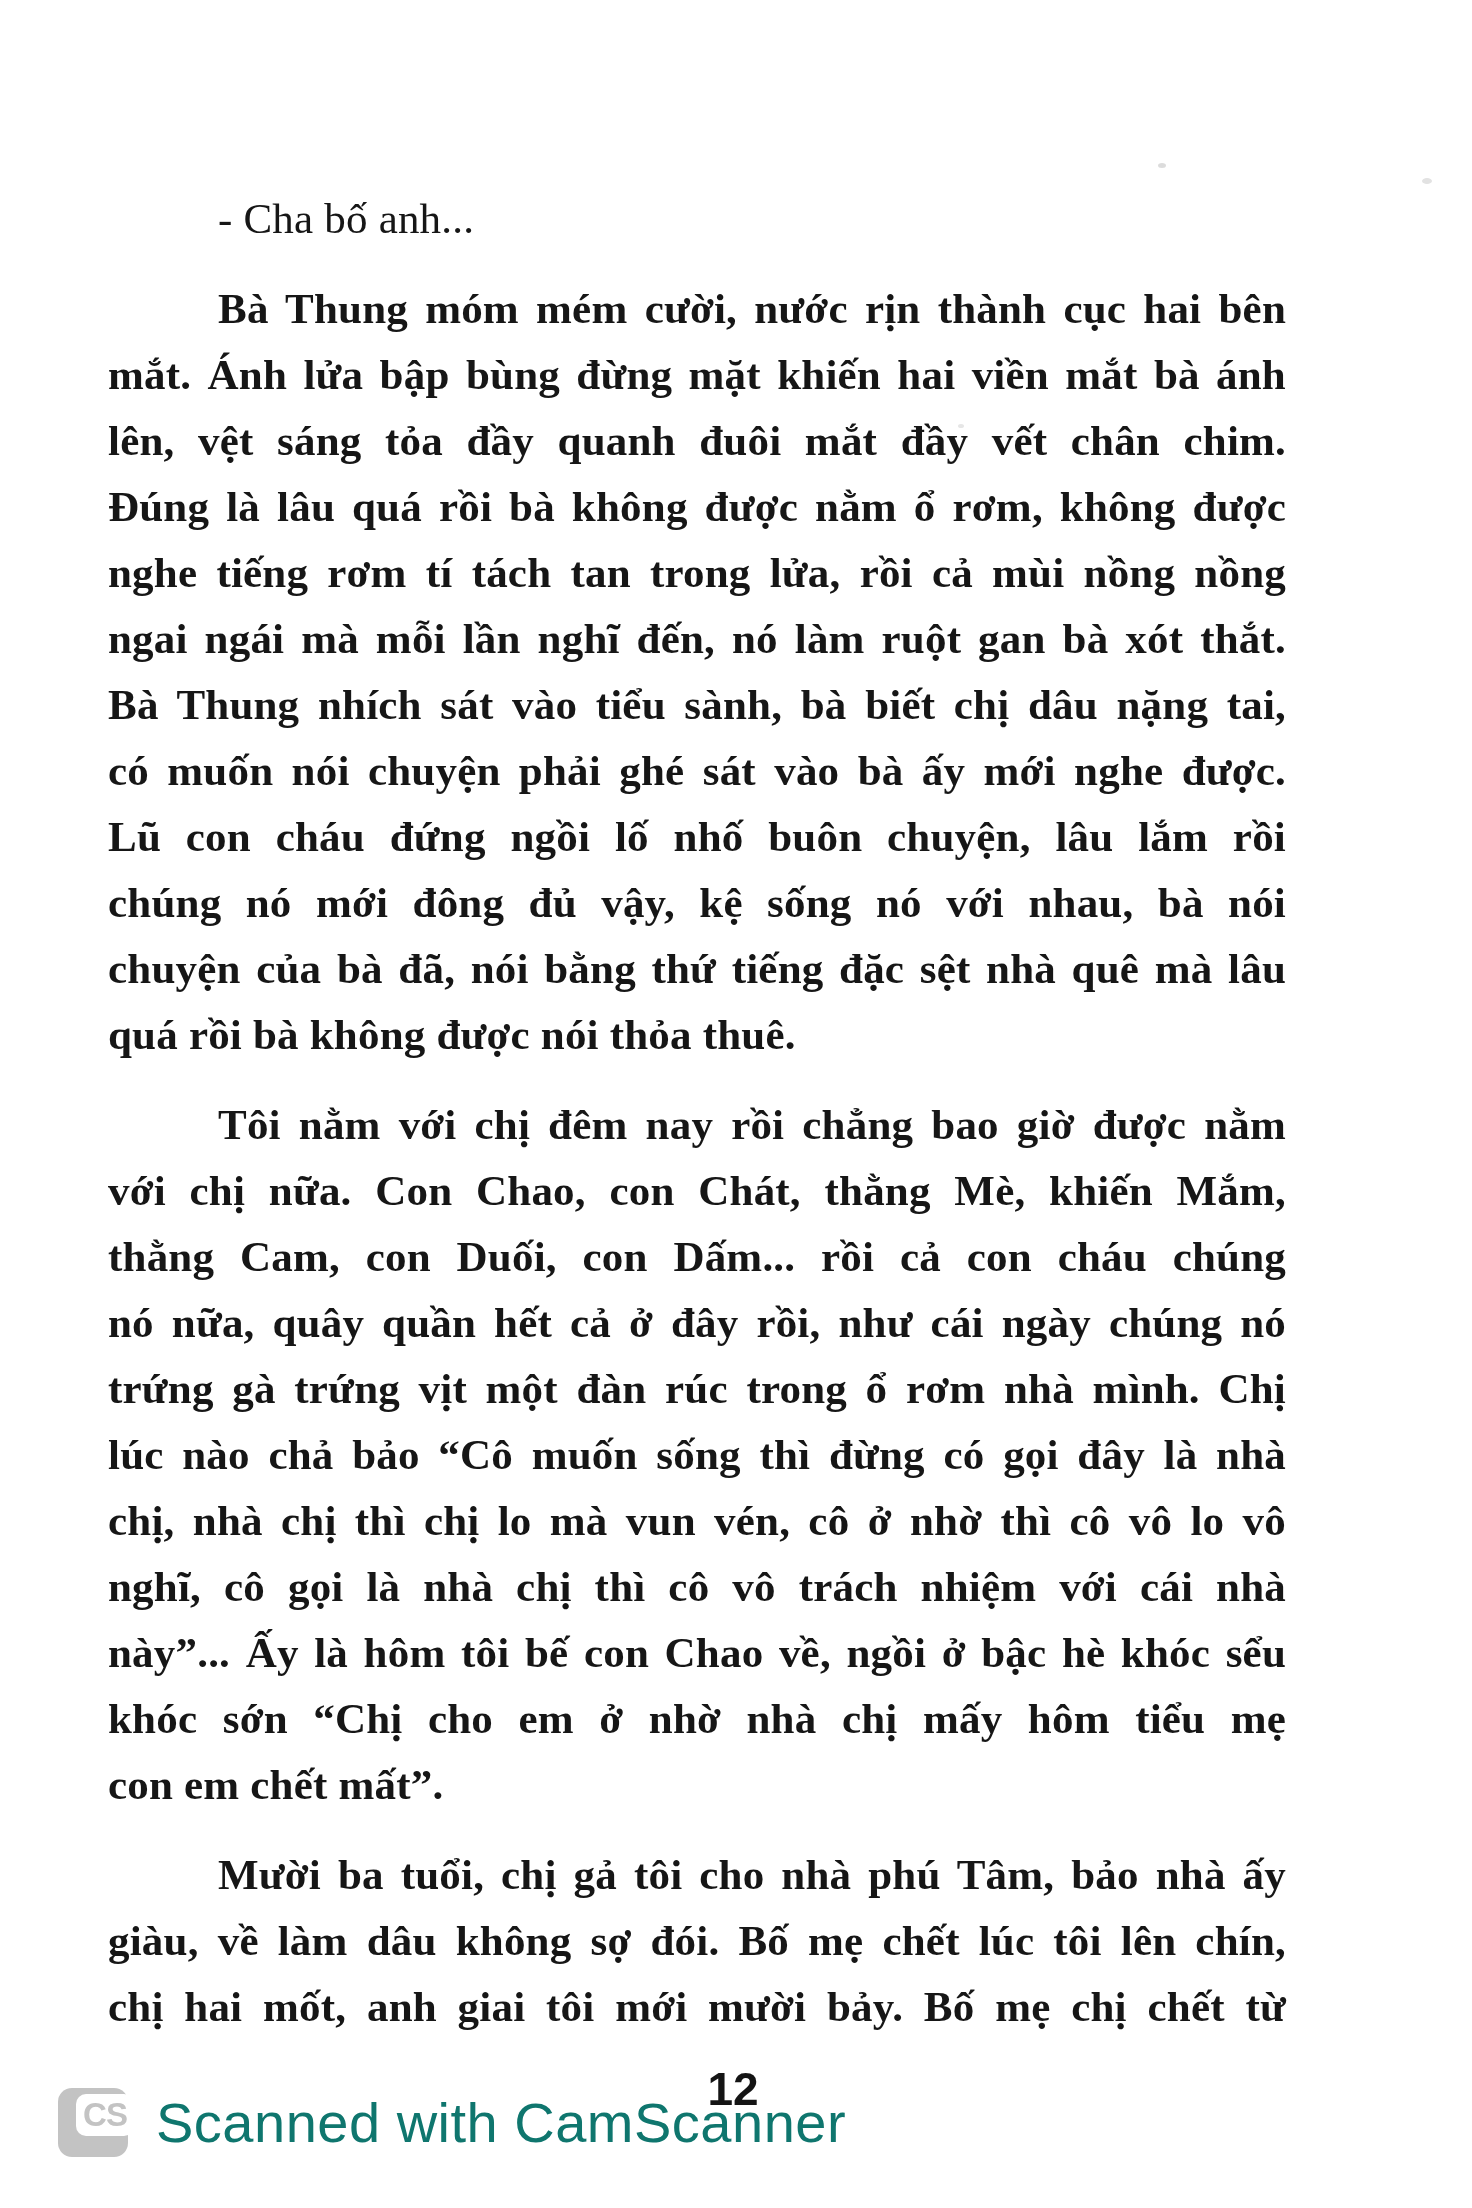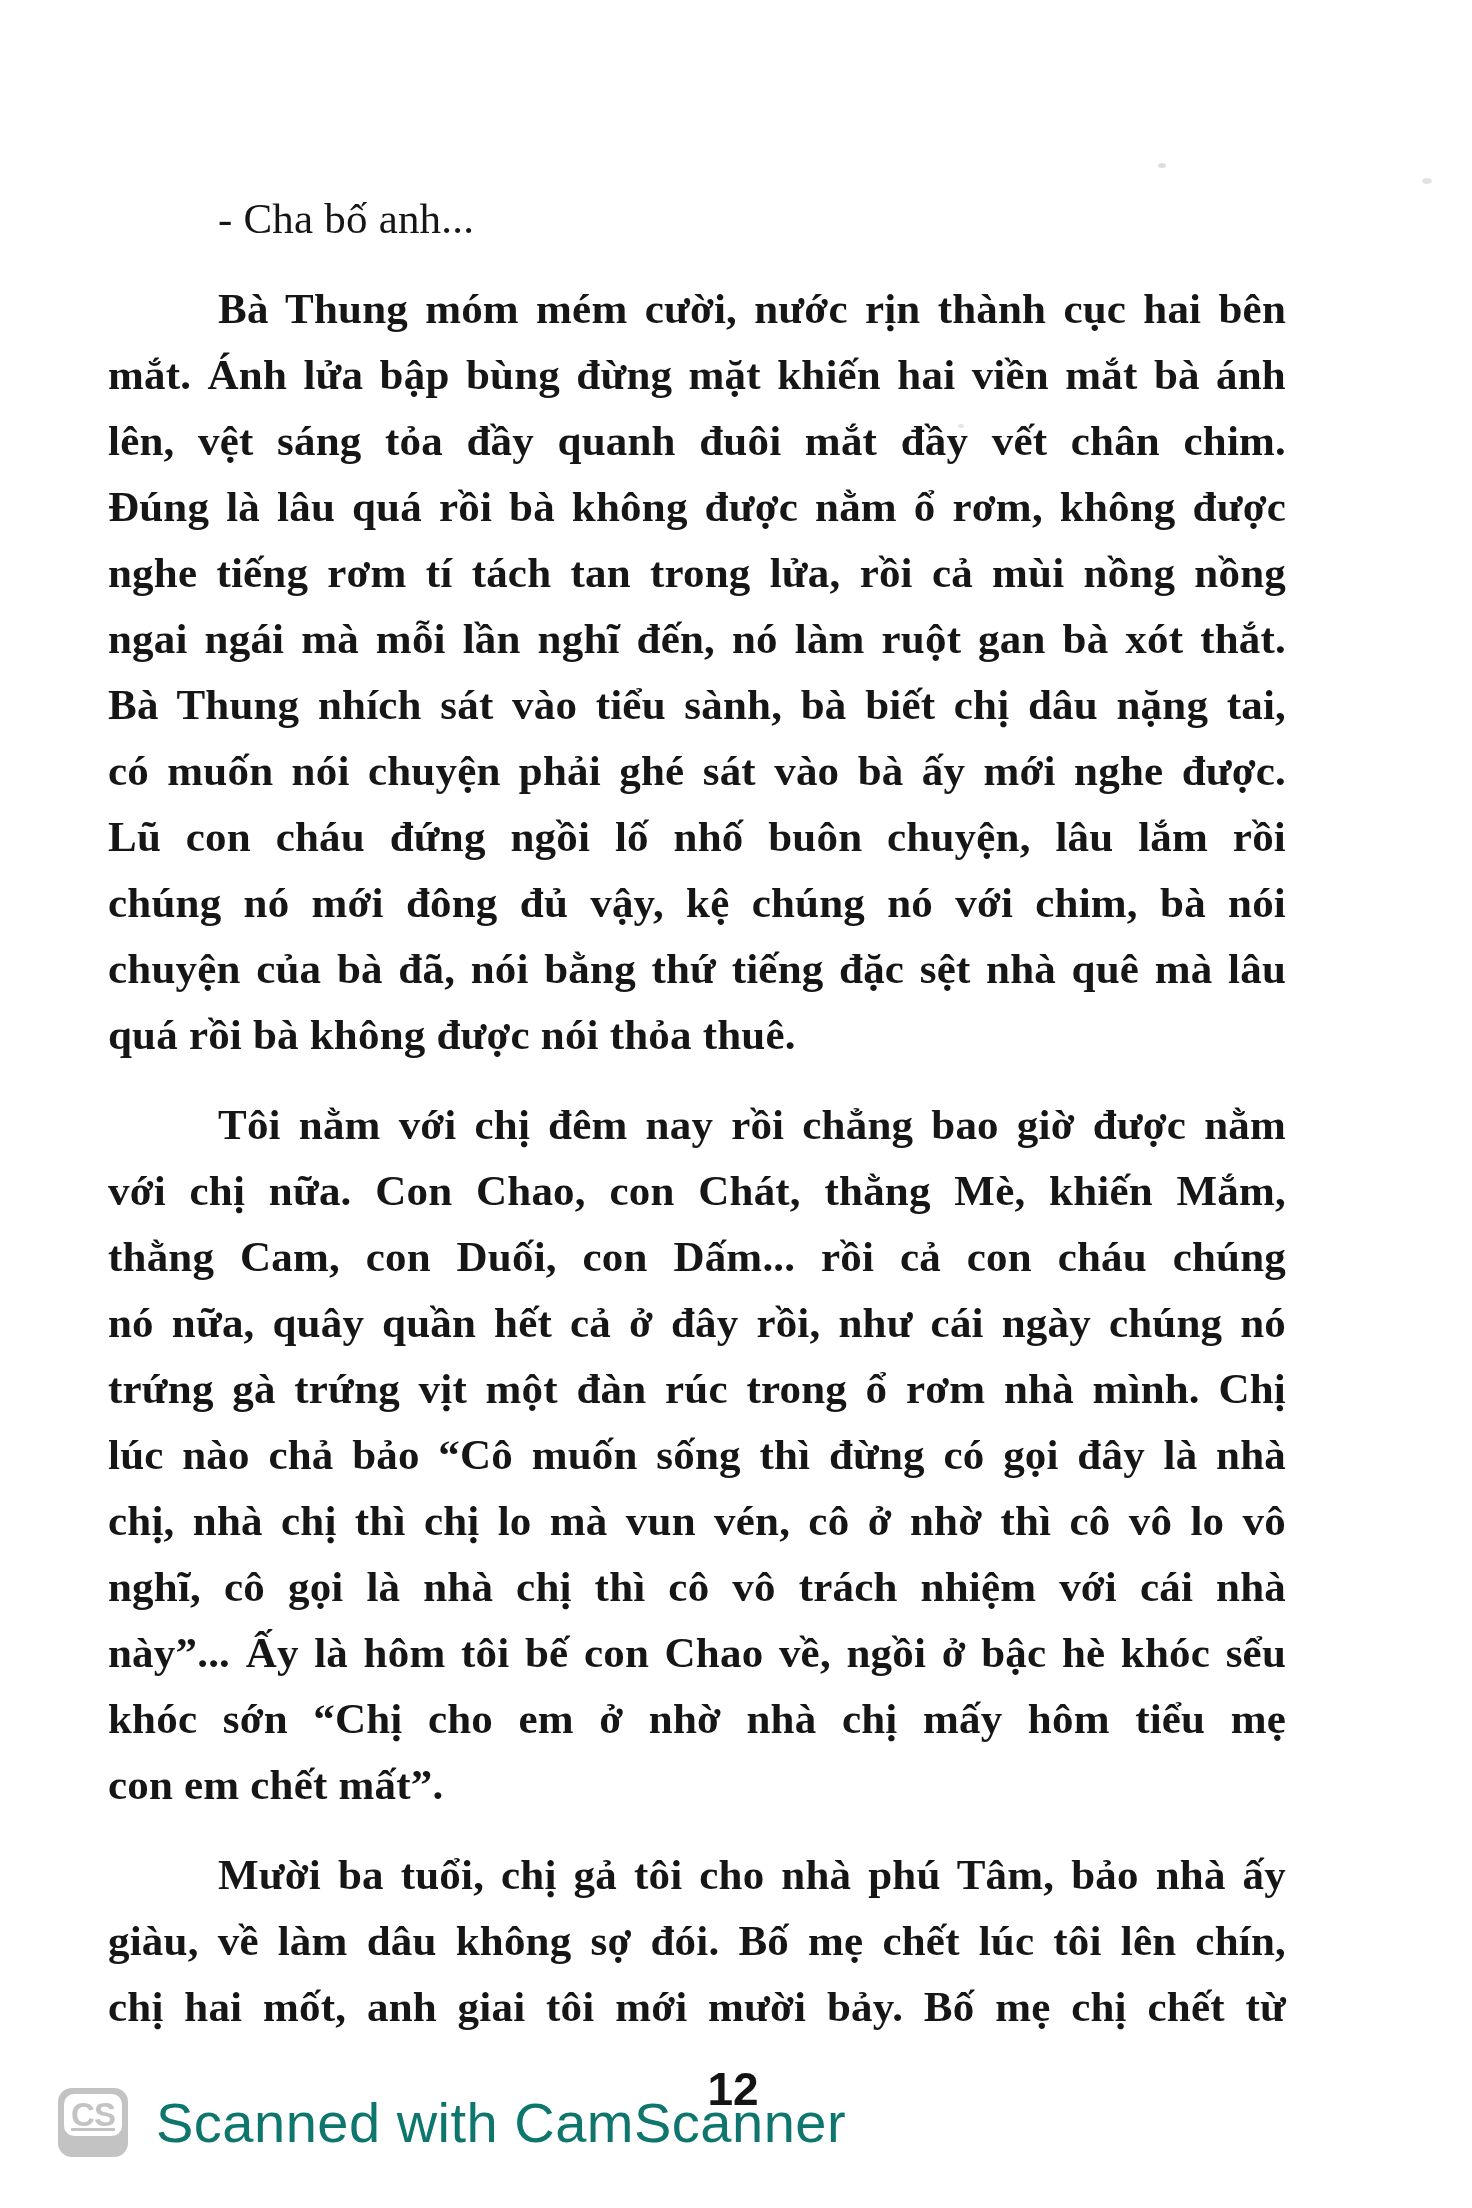--- a/index.html
+++ b/index.html
@@ -44,30 +44,29 @@
   }
   .cs-logo{
     position:relative;
     width:70px;height:69px;
     background:#c3c3c3;
     border-radius:14px;
     flex:0 0 auto;
   }
   .cs-inner{
     position:absolute;
-    left:6px;top:6px;width:58px;height:42px;
+    left:18px;top:6px;width:58px;height:42px;
     background:#ffffff;
     border-radius:10px;
     display:flex;align-items:center;justify-content:center;
     font-family:"Liberation Sans", sans-serif;
     font-weight:bold;
     font-size:33px;
     letter-spacing:-1px;
     color:#c3c3c3;
-    text-decoration:underline;
   }
   .wm-text{
     margin-left:28px;
     font-family:"Liberation Sans", sans-serif;
     font-size:56px;
     color:#0f766e;
     letter-spacing:0.5px;
     white-space:nowrap;
   }
   .speck{position:absolute;border-radius:50%;background:#dcdcdc;}
@@ -87,21 +86,21 @@
       <div class="para">
         <div class="line indent">Bà Thung móm mém cười, nước rịn thành cục hai bên</div>
         <div class="line">mắt. Ánh lửa bập bùng đừng mặt khiến hai viền mắt bà ánh</div>
         <div class="line">lên, vệt sáng tỏa đầy quanh đuôi mắt đầy vết chân chim.</div>
         <div class="line">Đúng là lâu quá rồi bà không được nằm ổ rơm, không được</div>
         <div class="line">nghe tiếng rơm tí tách tan trong lửa, rồi cả mùi nồng nồng</div>
         <div class="line">ngai ngái mà mỗi lần nghĩ đến, nó làm ruột gan bà xót thắt.</div>
         <div class="line">Bà Thung nhích sát vào tiểu sành, bà biết chị dâu nặng tai,</div>
         <div class="line">có muốn nói chuyện phải ghé sát vào bà ấy mới nghe được.</div>
         <div class="line">Lũ con cháu đứng ngồi lố nhố buôn chuyện, lâu lắm rồi</div>
-        <div class="line">chúng nó mới đông đủ vậy, kệ chúng nó với chim, bà nói</div>
+        <div class="line">chúng nó mới đông đủ vậy, kệ sống nó với nhau, bà nói</div>
         <div class="line">chuyện của bà đã, nói bằng thứ tiếng đặc sệt nhà quê mà lâu</div>
         <div class="line noj">quá rồi bà không được nói thỏa thuê.</div>
       </div>
       <div class="para">
         <div class="line indent">Tôi nằm với chị đêm nay rồi chẳng bao giờ được nằm</div>
         <div class="line">với chị nữa. Con Chao, con Chát, thằng Mè, khiến Mắm,</div>
         <div class="line">thằng Cam, con Duối, con Dấm... rồi cả con cháu chúng</div>
         <div class="line">nó nữa, quây quần hết cả ở đây rồi, như cái ngày chúng nó</div>
         <div class="line">trứng gà trứng vịt một đàn rúc trong ổ rơm nhà mình. Chị</div>
         <div class="line">lúc nào chả bảo “Cô muốn sống thì đừng có gọi đây là nhà</div>

